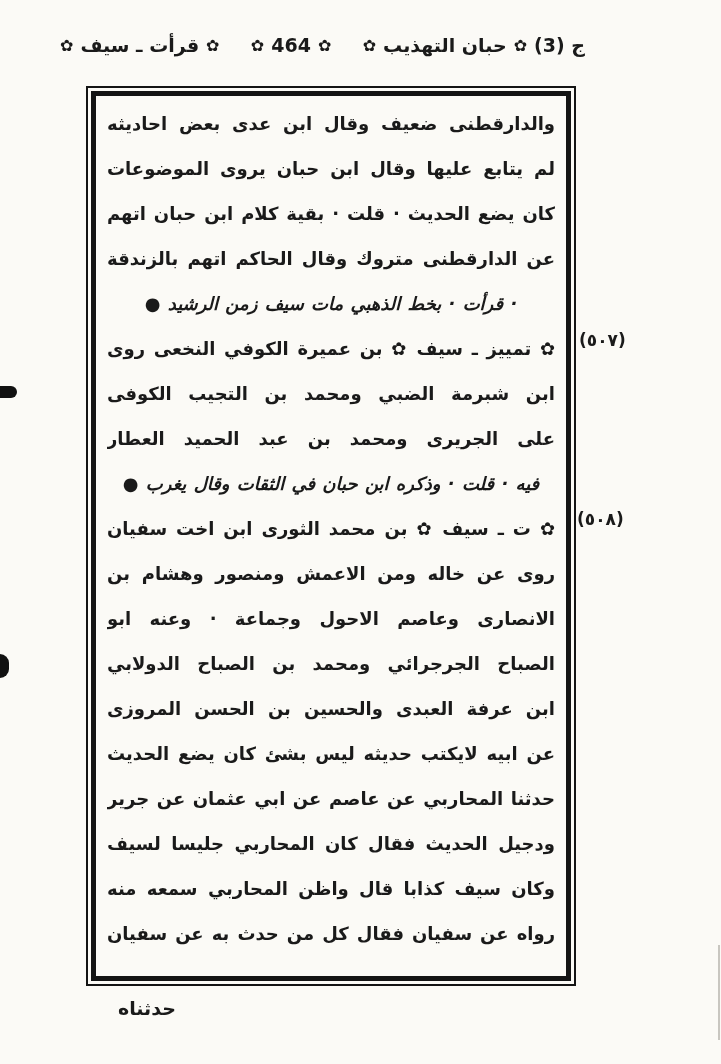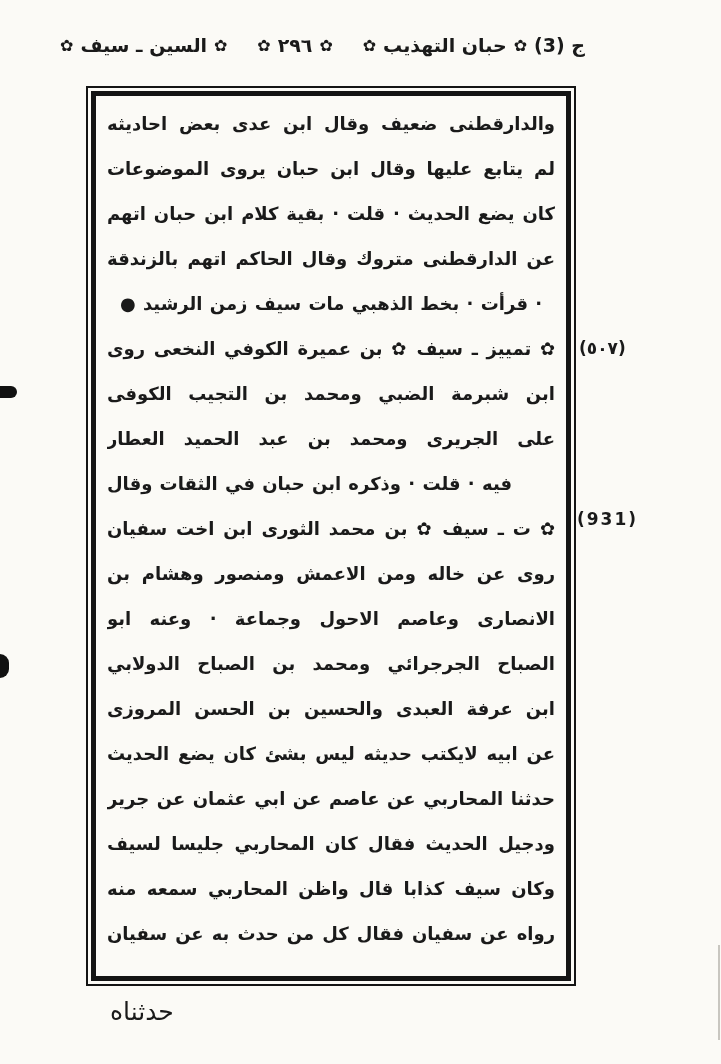--- a/index.html
+++ b/index.html
@@ -42,38 +42,38 @@
 
   
   .textblock { direction:rtl; }
   .line {
     height:45px; line-height:45px;
     font-size:18px; font-weight:bold;
     text-align:justify; text-align-last:justify;
     overflow:hidden;
     word-spacing:1px;
   }
-  .line.c { text-align:left; text-align-last:center; }
+  .line.c { text-align:left; text-align-last:center;font-style:italic; }
 
   
   .ent {
     position:absolute;
     direction:ltr;
     font-size:17px; font-weight:bold;
     letter-spacing:2px;
     white-space:nowrap;
   }
-  #e507 { left:579px; top:338px; }
+  #e507 { left:579px; top:330px; }
   #e508 { left:577px; top:509px; }
 
   
   .catchword {
-    position:absolute; left:110px; top:997px;
+    position:absolute; left:118px; top:997px;
     direction:rtl;
-    font-size:25px; font-weight:normal;
+    font-size:19px; font-weight:bold;
   }
 
   
   .mark1 {
     position:absolute; left:0; top:386px;
     width:17px; height:12px; background:#111;
     border-radius:0 7px 7px 0;
   }
   .mark2 {
     position:absolute; left:0; top:654px;
@@ -90,26 +90,26 @@
 
 <div class="header">
   <span class="hseg">
     <span>ج (3)</span>
     <span class="flo">✿</span>
     <span>حبان التهذيب</span>
     <span class="flo">✿</span>
   </span>
   <span class="hseg">
     <span class="flo">✿</span>
-    <span>٢٩٦</span>
+    <span>464</span>
     <span class="flo">✿</span>
   </span>
   <span class="hseg">
     <span class="flo">✿</span>
-    <span>السين ـ سيف</span>
+    <span>قرأت ـ سيف</span>
     <span class="flo">✿</span>
   </span>
 </div>
 
 <div class="frame">
   <div class="frame-inner">
     <div class="textblock">
       <div class="line">والدارقطنى ضعيف وقال ابن عدى بعض احاديثه مشهورة وعامتها منكرة</div>
       <div class="line">لم يتابع عليها وقال ابن حبان يروى الموضوعات عن الاثبات · قال وقالوا انه</div>
       <div class="line">كان يضع الحديث · قلت · بقية كلام ابن حبان اتهم بالزندقة و قال البرقاني</div>
@@ -127,19 +127,19 @@
       <div class="line">عن ابيه لايكتب حديثه ليس بشئ كان يضع الحديث وقال ايضا ذكر ابي قال</div>
       <div class="line">حدثنا المحاربي عن عاصم عن ابي عثمان عن جرير قال تبنى مدينة بين دجلة</div>
       <div class="line">ودجيل الحديث فقال كان المحاربي جليسا لسيف بن محمد ابن اخت الثورى</div>
       <div class="line">وكان سيف كذابا قال واظن المحاربي سمعه منه قيل له ان عبدالعزيز بن ابان</div>
       <div class="line">رواه عن سفيان فقال كل من حدث به عن سفيان فهو كذاب قلت له ان لو ينا</div>
     </div>
   </div>
 </div>
 
 <div class="ent" id="e507">(٥٠٧)</div>
-<div class="ent" id="e508">(931)</div>
+<div class="ent" id="e508">(٥٠٨)</div>
 
 <div class="catchword">حدثناه</div>
 
 <div class="mark1"></div>
 <div class="mark2"></div>
 <div class="streak"></div>
 
 </body></html>

